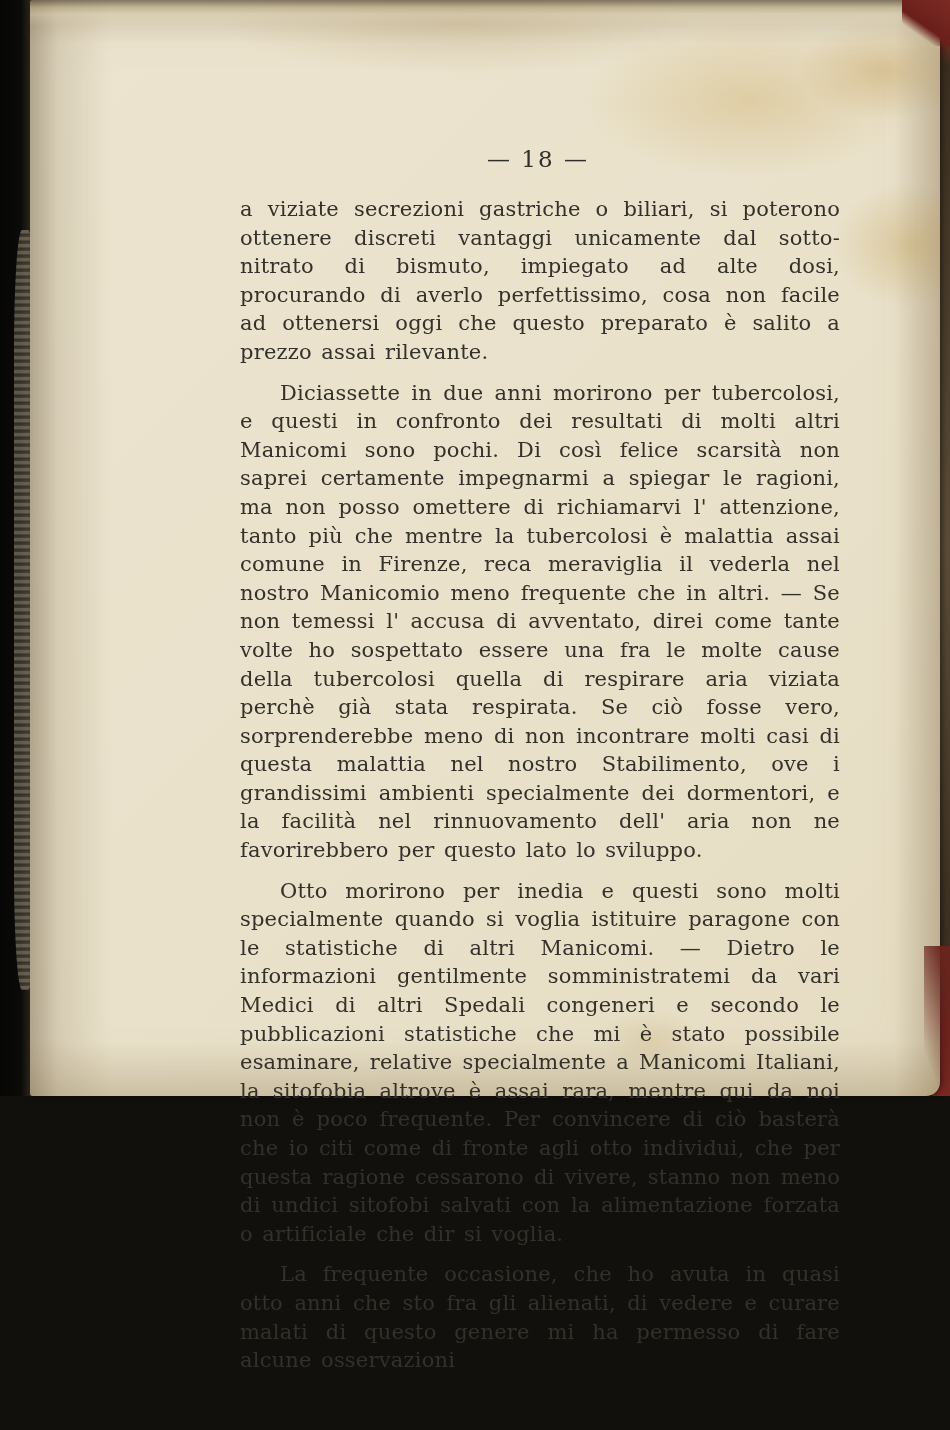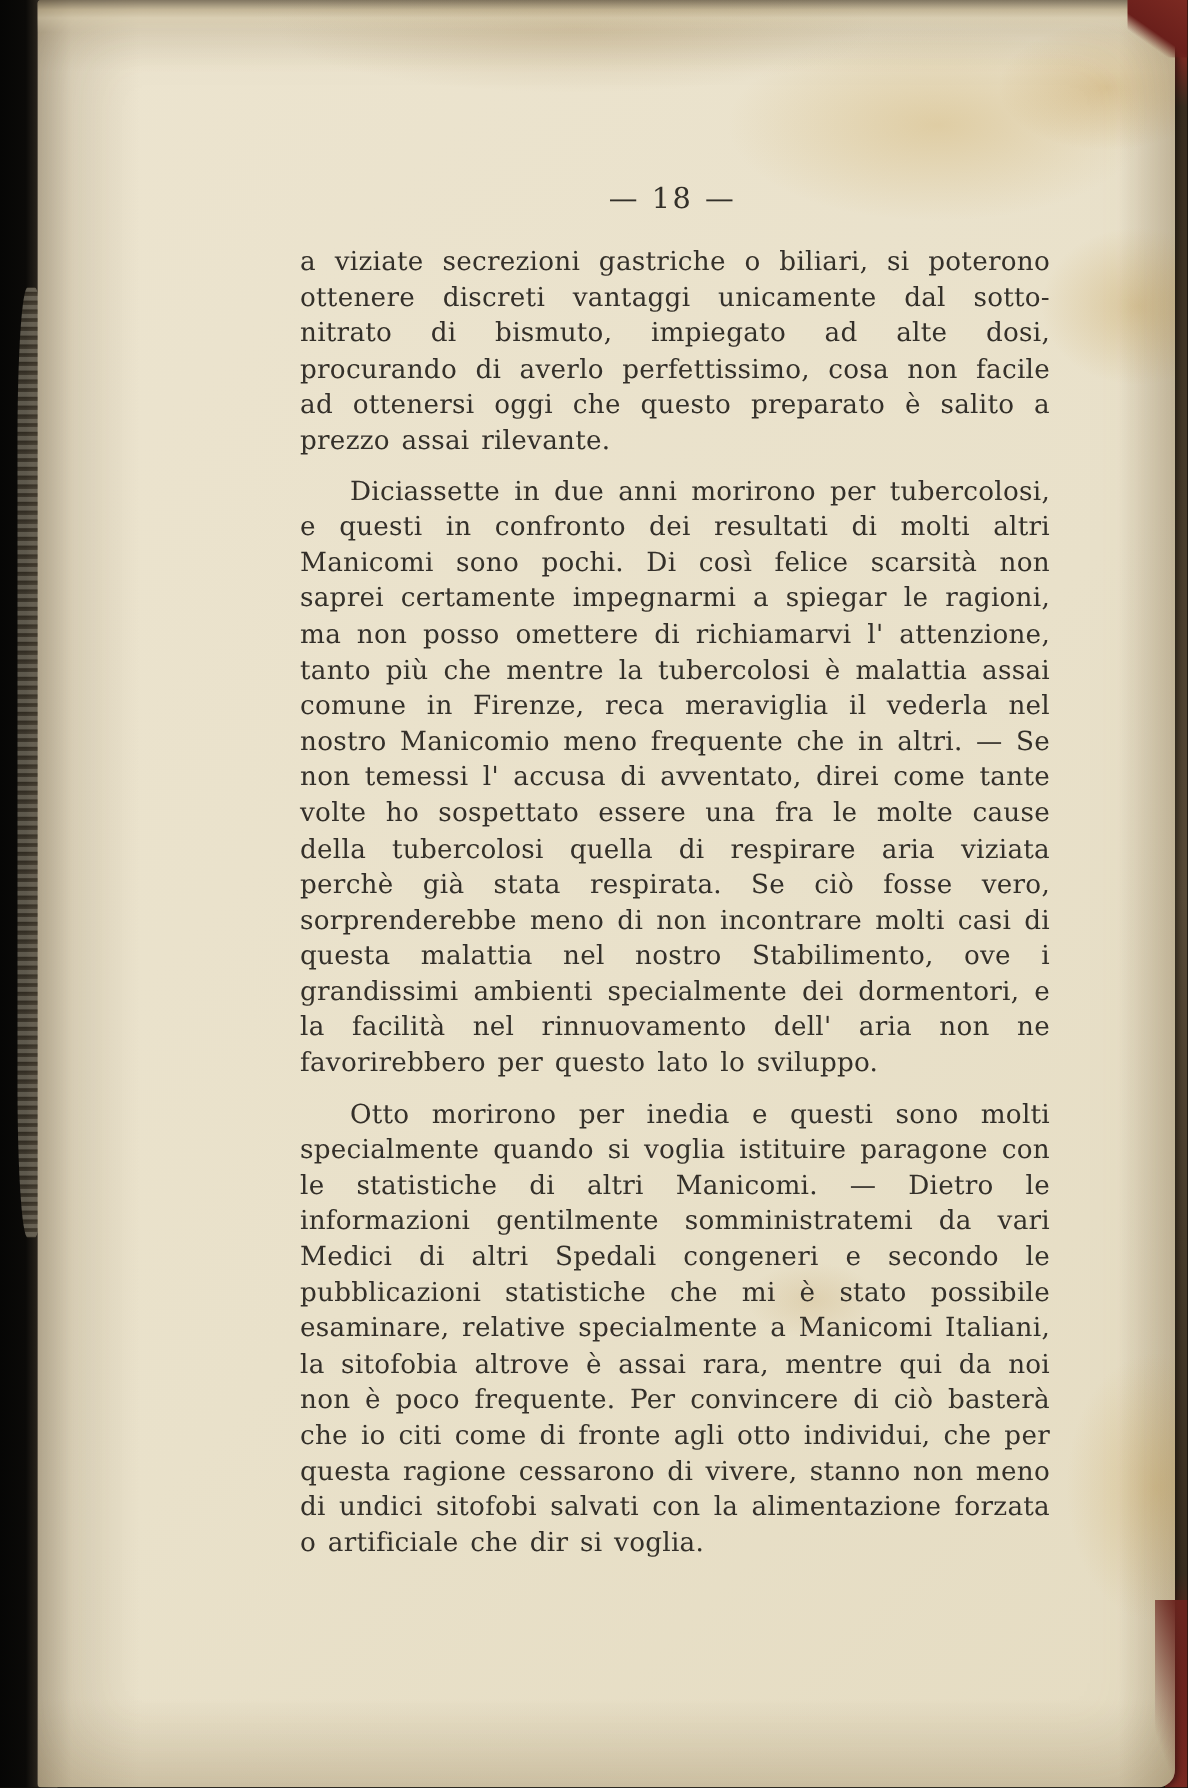--- a/index.html
+++ b/index.html
@@ -8,21 +8,21 @@
     width: 950px;
     height: 1430px;
     overflow: hidden;
     background: #12100d;
     font-family: "DejaVu Serif", "Liberation Serif", serif;
   }
 
   .scan {
     position: relative;
     width: 950px;
-    height: 1430px;
+    height: 1096px;
     background: #12100d;
   }
 
   
   .left-edge {
     position: absolute;
     left: 0; top: 0; bottom: 0;
     width: 46px;
     background:
       linear-gradient(90deg,
@@ -162,20 +162,21 @@
   <div class="left-edge"></div>
   <div class="page-edges-left"></div>
 
   <div class="paper">
     <div class="page-number">— 18 —</div>
 
     <div class="text-block">
       <p class="no-indent">a viziate secrezioni gastriche o biliari, si poterono ottenere discreti vantaggi unicamente dal sotto-nitrato di bismuto, impiegato ad alte dosi, procurando di averlo perfettissimo, cosa non facile ad ottenersi oggi che questo preparato è salito a prezzo assai rilevante.</p>
       <p>Diciassette in due anni morirono per tubercolosi, e questi in confronto dei resultati di molti altri Manicomi sono pochi. Di così felice scarsità non saprei certamente impegnarmi a spiegar le ragioni, ma non posso omettere di richiamarvi l' attenzione, tanto più che mentre la tubercolosi è malattia assai comune in Firenze, reca meraviglia il vederla nel nostro Manicomio meno frequente che in altri. — Se non temessi l' accusa di avventato, direi come tante volte ho sospettato essere una fra le molte cause della tubercolosi quella di respirare aria viziata perchè già stata respirata. Se ciò fosse vero, sorprenderebbe meno di non incontrare molti casi di questa malattia nel nostro Stabilimento, ove i grandissimi ambienti specialmente dei dormentori, e la facilità nel rinnuovamento dell' aria non ne favorirebbero per questo lato lo sviluppo.</p>
       <p>Otto morirono per inedia e questi sono molti specialmente quando si voglia istituire paragone con le statistiche di altri Manicomi. — Dietro le informazioni gentilmente somministratemi da vari Medici di altri Spedali congeneri e secondo le pubblicazioni statistiche che mi è stato possibile esaminare, relative specialmente a Manicomi Italiani, la sitofobia altrove è assai rara, mentre qui da noi non è poco frequente. Per convincere di ciò basterà che io citi come di fronte agli otto individui, che per questa ragione cessarono di vivere, stanno non meno di undici sitofobi salvati con la alimentazione forzata o artificiale che dir si voglia.</p>
+      <p>La frequente occasione, che ho avuta in quasi otto anni che sto fra gli alienati, di vedere e curare malati di questo genere mi ha permesso di fare alcune osservazioni</p>
     </div>
   </div>
 
   <div class="page-edges-top"></div>
   <div class="right-edge"></div>
   <div class="cover-corner-top"></div>
   <div class="cover-corner-bottom"></div>
 
 </div>
 

